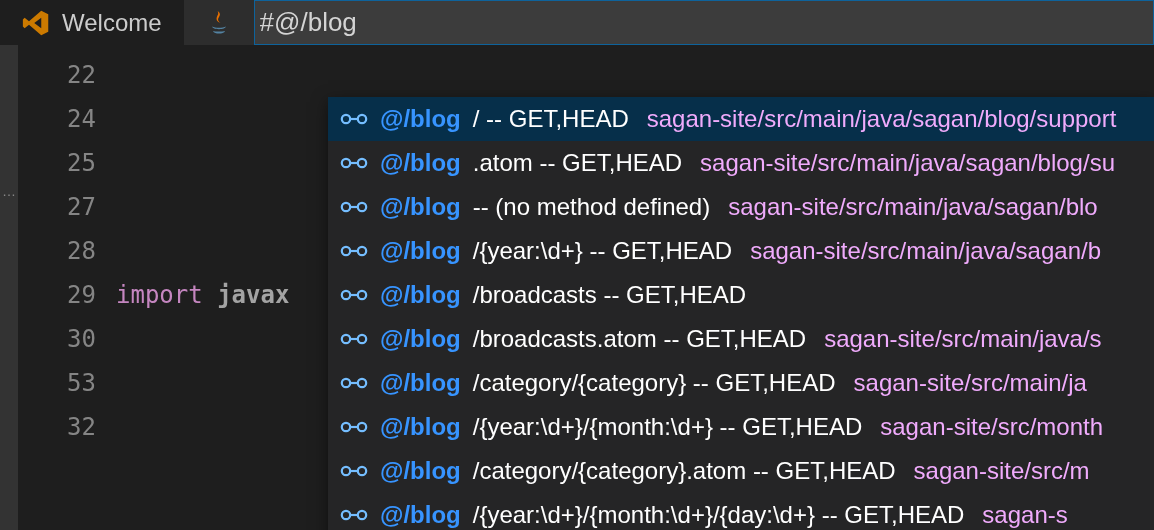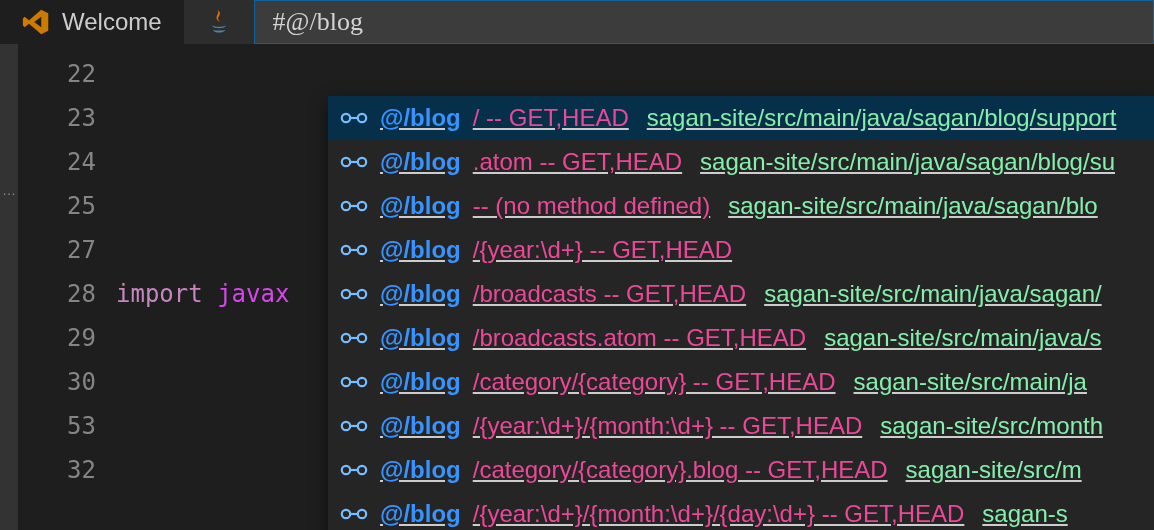--- a/index.html
+++ b/index.html
@@ -10,44 +10,44 @@
   .tabs-row { height: 52px; display: flex; align-items: stretch; background: #252526; }
   .tab { display: flex; align-items: center; padding: 0 22px; gap: 12px; }
   .tab-welcome { background: #1e1e1e; }
   .tab-java { background: #2d2d2d; width: 70px; justify-content: center; }
   .vscode-logo { width: 28px; height: 28px; }
   .java-logo { width: 22px; height: 28px; }
   .tab-title { color: #cccccc; font-size: 24px; }
 
   
   .search-wrap { flex: 1; background: #3c3c3c; border: 1px solid #0e639c; display: flex; align-items: center; }
-  .search-input { flex: 1; background: transparent; border: none; outline: none; color: #d4d4d4; font-size: 26px; padding: 6px 18px; font-family: Liberation Serif, serif; }
+  .search-input { flex: 1; background: transparent; border: none; outline: none; color: #d4d4d4; font-size: 26px; padding: 6px 5px; font-family: Liberation Sans, sans-serif; }
 
   
   .main { flex: 1; display: flex; position: relative; }
   .activity-bar { width: 18px; background: #333333; display: flex; flex-direction: column; align-items: center; }
   .activity-dots { color: #888; font-size: 14px; position: absolute; top: 138px; left: 2px; }
 
   .editor { flex: 1; display: flex; background: #1e1e1e; font-family: "Menlo", "Consolas", monospace; font-size: 24px; line-height: 44px; position: relative; }
   .gutter { width: 98px; text-align: right; color: #858585; padding-right: 20px; padding-top: 8px; }
   .gutter .ln { height: 44px; }
   .code { padding-top: 8px; color: #d4d4d4; white-space: pre; }
   .code .row { height: 44px; display: flex; align-items: flex-end; }
   .kw { color: #c586c0; }
-  .id { color: #d946ef; }
+  .id { color: #a3a3a3; font-weight: bold; }
 
   
   .dropdown { position: absolute; left: 328px; top: 52px; right: 0; bottom: 0; background: #252526; box-shadow: 0 5px 15px rgba(0,0,0,.5); overflow: hidden; }
   .dd-list { display: flex; flex-direction: column; }
-  .dd-item { display: flex; align-items: center; height: 44px; padding: 8px 12px; gap: 12px; font-size: 24px; white-space: nowrap; overflow: hidden; color: #cccccc; text-decoration: underline; }
+  .dd-item { display: flex; align-items: center; height: 44px; padding: 8px 12px; gap: 12px; font-size: 24px; white-space: nowrap; overflow: hidden; color: #cccccc; }
   .dd-item.selected { background: #062f4a; }
   .link-icon { width: 28px; height: 18px; flex-shrink: 0; }
   .dd-match { color: #3794ff; font-weight: bold; }
-  .dd-rest { color: #ec4899; }
-  .dd-path { color: #86efac; margin-left: 6px; }
+  .dd-rest { color: #ffffff; }
+  .dd-path { color: #f0abfc; margin-left: 6px; }
 </style>
 </head>
 <body>
 <div class="root">
 
   <div class="tabs-row">
     <div class="tab tab-welcome">
       <svg class="vscode-logo" viewBox="0 0 32 32">
         <path fill="#cc7a00" d="M22 2 L30 6 L30 26 L22 30 L8 18 L3 22 L1 20 L1 12 L3 10 L8 14 Z"></path>
         <path fill="#1e1e1e" d="M22 10 L22 22 L14 16 Z"></path>
@@ -66,21 +66,20 @@
   </div>
 
   <div class="main">
     <div class="activity-bar">
       <span class="activity-dots">…</span>
     </div>
 
     <div class="editor">
       <div class="gutter">
         <div class="ln">22</div>
-        <div class="ln">23</div>
         <div class="ln">24</div>
         <div class="ln">25</div>
         <div class="ln">27</div>
         <div class="ln">28</div>
         <div class="ln">29</div>
         <div class="ln">30</div>
         <div class="ln">53</div>
         <div class="ln">32</div>
 
       </div>
@@ -134,30 +133,30 @@
             <span class="dd-path">sagan-site/src/main/java/sagan/blo</span>
           </div>
           <div class="dd-item">
             <svg class="link-icon" viewBox="0 0 28 16">
               <circle cx="6" cy="8" r="4.2" fill="none" stroke="#75beff" stroke-width="2.2"></circle>
               <circle cx="22" cy="8" r="4.2" fill="none" stroke="#75beff" stroke-width="2.2"></circle>
               <line x1="10" y1="8" x2="18" y2="8" stroke="#75beff" stroke-width="2.2"></line>
             </svg>
             <span class="dd-match">@/blog</span>
             <span class="dd-rest">/{year:\d+} -- GET,HEAD</span>
+            <span class="dd-path">sagan-site/src/main/java/sagan/b</span>
           </div>
           <div class="dd-item">
             <svg class="link-icon" viewBox="0 0 28 16">
               <circle cx="6" cy="8" r="4.2" fill="none" stroke="#75beff" stroke-width="2.2"></circle>
               <circle cx="22" cy="8" r="4.2" fill="none" stroke="#75beff" stroke-width="2.2"></circle>
               <line x1="10" y1="8" x2="18" y2="8" stroke="#75beff" stroke-width="2.2"></line>
             </svg>
             <span class="dd-match">@/blog</span>
             <span class="dd-rest">/broadcasts -- GET,HEAD</span>
-            <span class="dd-path">sagan-site/src/main/java/sagan/</span>
           </div>
           <div class="dd-item">
             <svg class="link-icon" viewBox="0 0 28 16">
               <circle cx="6" cy="8" r="4.2" fill="none" stroke="#75beff" stroke-width="2.2"></circle>
               <circle cx="22" cy="8" r="4.2" fill="none" stroke="#75beff" stroke-width="2.2"></circle>
               <line x1="10" y1="8" x2="18" y2="8" stroke="#75beff" stroke-width="2.2"></line>
             </svg>
             <span class="dd-match">@/blog</span>
             <span class="dd-rest">/broadcasts.atom -- GET,HEAD</span>
             <span class="dd-path">sagan-site/src/main/java/s</span>
@@ -182,21 +181,21 @@
             <span class="dd-rest">/{year:\d+}/{month:\d+} -- GET,HEAD</span>
             <span class="dd-path">sagan-site/src/month</span>
           </div>
           <div class="dd-item">
             <svg class="link-icon" viewBox="0 0 28 16">
               <circle cx="6" cy="8" r="4.2" fill="none" stroke="#75beff" stroke-width="2.2"></circle>
               <circle cx="22" cy="8" r="4.2" fill="none" stroke="#75beff" stroke-width="2.2"></circle>
               <line x1="10" y1="8" x2="18" y2="8" stroke="#75beff" stroke-width="2.2"></line>
             </svg>
             <span class="dd-match">@/blog</span>
-            <span class="dd-rest">/category/{category}.blog -- GET,HEAD</span>
+            <span class="dd-rest">/category/{category}.atom -- GET,HEAD</span>
             <span class="dd-path">sagan-site/src/m</span>
           </div>
           <div class="dd-item">
             <svg class="link-icon" viewBox="0 0 28 16">
               <circle cx="6" cy="8" r="4.2" fill="none" stroke="#75beff" stroke-width="2.2"></circle>
               <circle cx="22" cy="8" r="4.2" fill="none" stroke="#75beff" stroke-width="2.2"></circle>
               <line x1="10" y1="8" x2="18" y2="8" stroke="#75beff" stroke-width="2.2"></line>
             </svg>
             <span class="dd-match">@/blog</span>
             <span class="dd-rest">/{year:\d+}/{month:\d+}/{day:\d+} -- GET,HEAD</span>

